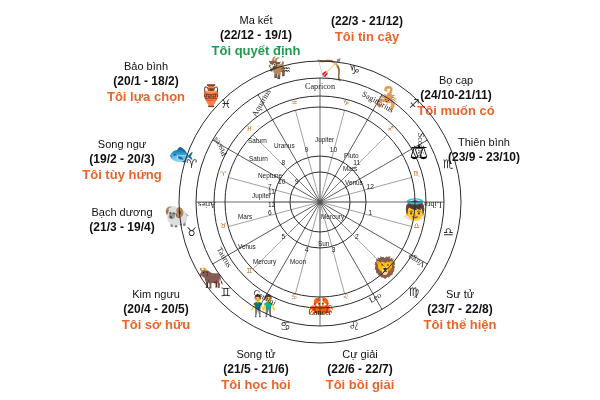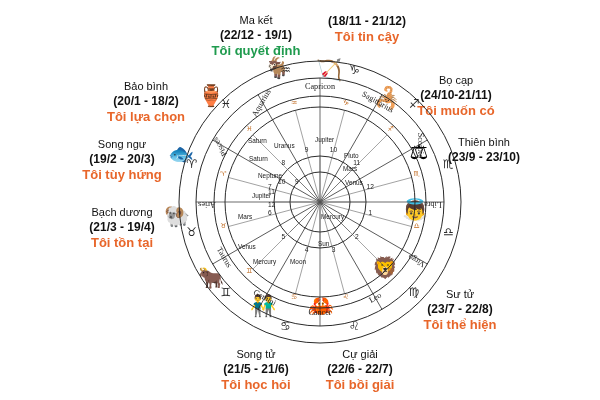--- a/index.html
+++ b/index.html
@@ -93,21 +93,21 @@
 
 <div id="stage">
 
   <div class="label" style="left:196px;top:14px;">
     <span class="name">Ma kết</span>
     <span class="dates">(22/12 - 19/1)</span>
     <span class="motto green">Tôi quyết định</span>
   </div>
 
   <div class="label" style="left:307px;top:14px;">
-    <span class="dates">(18/11 - 21/12)</span>
+    <span class="dates">(22/3 - 21/12)</span>
     <span class="motto orange">Tôi tin cậy</span>
   </div>
 
   <div class="label" style="left:396px;top:74px;">
     <span class="name">Bọ cạp</span>
     <span class="dates">(24/10-21/11)</span>
     <span class="motto orange">Tôi muốn có</span>
   </div>
 
   <div class="label" style="left:424px;top:136px;">
@@ -127,34 +127,38 @@
     <span class="dates">(22/6 - 22/7)</span>
     <span class="motto orange">Tôi bồi giải</span>
   </div>
 
   <div class="label" style="left:196px;top:348px;">
     <span class="name">Song tử</span>
     <span class="dates">(21/5 - 21/6)</span>
     <span class="motto orange">Tôi học hỏi</span>
   </div>
 
+  <div class="label" style="left:96px;top:288px;">
+    <span class="name">Kim ngưu</span>
+    <span class="dates">(20/4 - 20/5)</span>
+    <span class="motto orange">Tôi sở hữu</span>
+  </div>
 
   <div class="label" style="left:62px;top:206px;">
     <span class="name">Bạch dương</span>
     <span class="dates">(21/3 - 19/4)</span>
-    <span class="motto orange">Tôi tồn tại</span>
   </div>
 
   <div class="label" style="left:62px;top:138px;">
     <span class="name">Song ngư</span>
     <span class="dates">(19/2 - 20/3)</span>
     <span class="motto orange">Tôi tùy hứng</span>
   </div>
 
-  <div class="label" style="left:86px;top:80px;">
+  <div class="label" style="left:86px;top:60px;">
     <span class="name">Bảo bình</span>
     <span class="dates">(20/1 - 18/2)</span>
     <span class="motto orange">Tôi lựa chọn</span>
   </div>
 
   <div class="creature" style="left:262px;top:58px;">🐐</div>
   <div class="creature" style="left:314px;top:60px;">🏹</div>
   <div class="creature" style="left:372px;top:88px;">🦂</div>
   <div class="creature" style="left:404px;top:142px;">⚖</div>
   <div class="creature" style="left:400px;top:200px;">👼</div>

